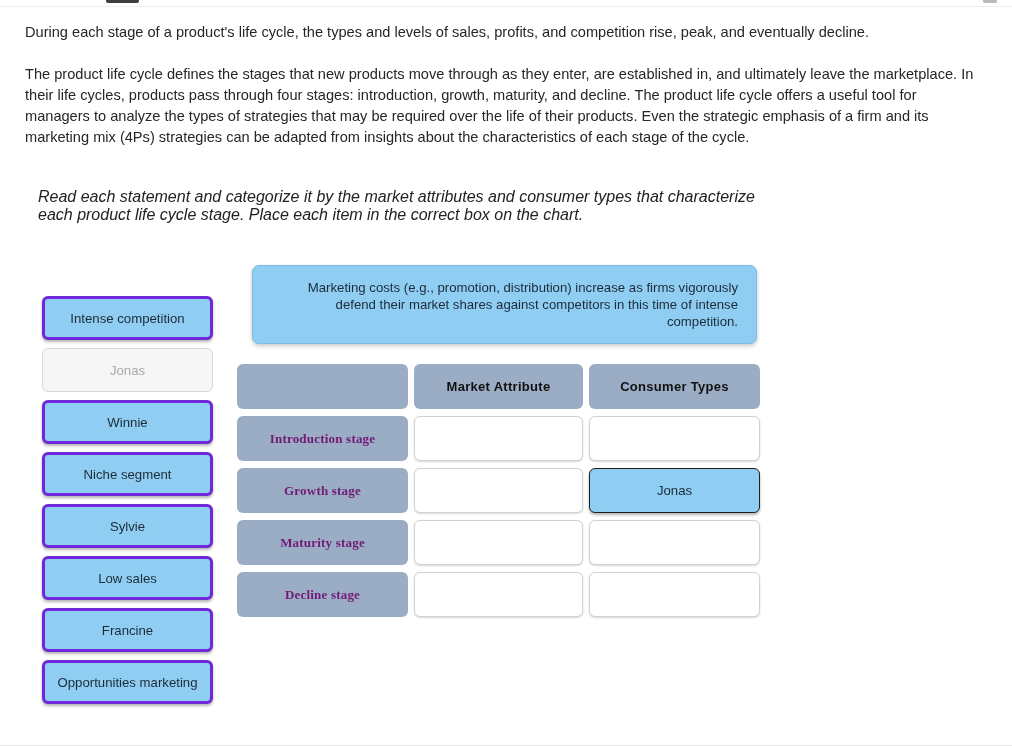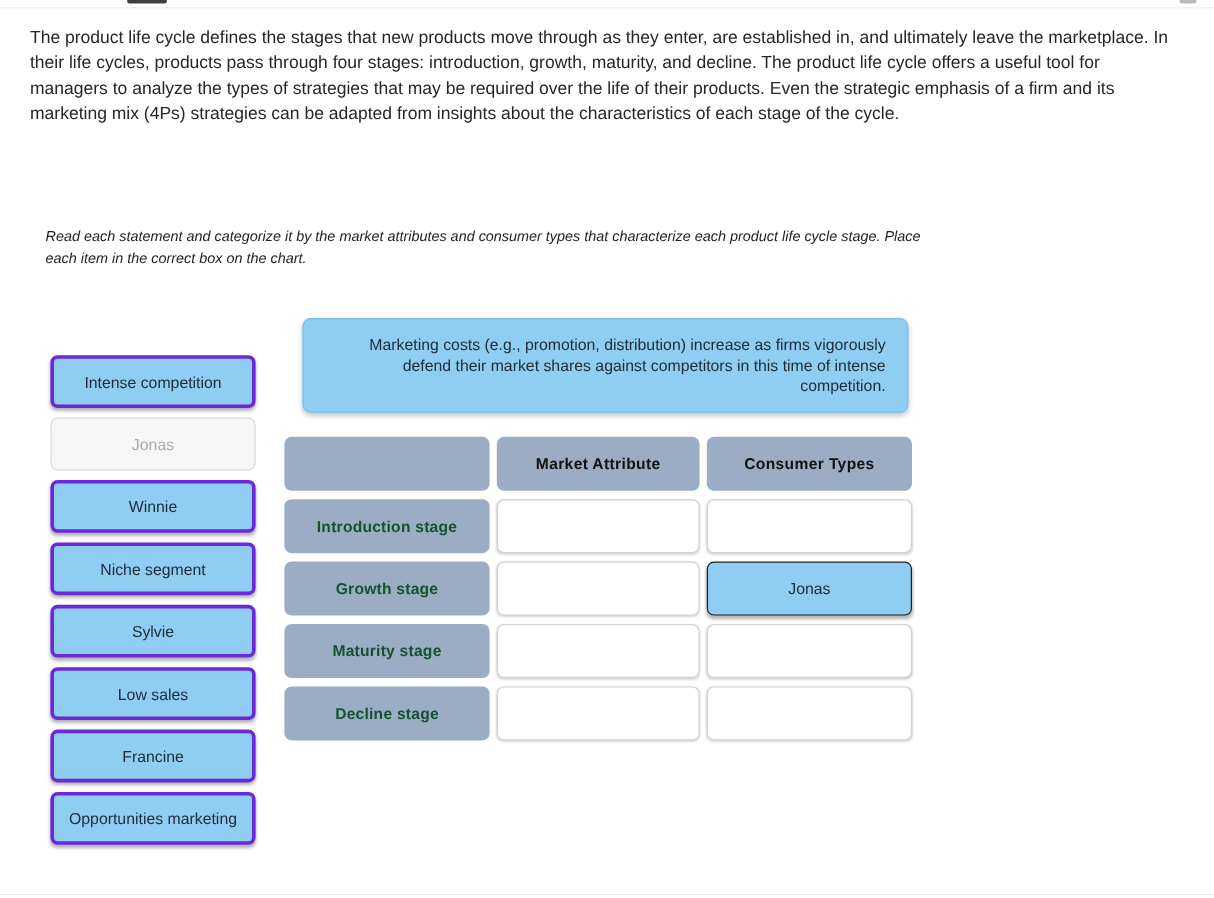--- a/index.html
+++ b/index.html
@@ -55,21 +55,21 @@
     line-height: 21px;
     color: #262626;
   }
   .prose p.lead { margin-bottom: 21px; }
 
   .instructions {
     position: absolute;
     left: 38px;
     top: 188px;
     width: 730px;
-    font-size: 12px;
+    font-size: 16px;
     font-style: italic;
     line-height: 18px;
     color: #222;
   }
 
   
   .activity { position: absolute; left: 0; top: 0; width: 1012px; height: 748px; }
 
   
   .palette {
@@ -129,23 +129,24 @@
     background: #9badc5;
     font-weight: bold;
     color: #111;
     letter-spacing: 0.3px;
     font-size: 13px;
   }
   .cell.head.corner { background: #9badc5; }
   .cell.rowhead {
     background: #9badc5;
     font-weight: bold;
-    color: #14532d;
+    color: #701a75;
     font-size: 13px;
     letter-spacing: 0.2px;
+    font-family: Liberation Serif, serif;
   }
   .cell.drop {
     background: #ffffff;
     border: 1px solid #d2d2d2;
     box-shadow: 0 1px 2px rgba(0,0,0,0.16);
   }
   .cell.drop.filled {
     background: #8fcdf2;
     border: 1px solid #1f1f1f;
     color: #1c2b38;
@@ -183,20 +184,21 @@
 </head>
 <body>
 
 <div class="top-cut-strip">
   <div class="stub left"></div>
   <div class="stub right"></div>
 </div>
 <div class="top-rule"></div>
 
 <div class="prose">
+  <p class="lead">During each stage of a product's life cycle, the types and levels of sales, profits, and competition rise, peak, and eventually decline.</p>
   <p class="body">The product life cycle defines the stages that new products move through as they enter, are established in, and ultimately leave the marketplace. In their life cycles, products pass through four stages: introduction, growth, maturity, and decline. The product life cycle offers a useful tool for managers to analyze the types of strategies that may be required over the life of their products. Even the strategic emphasis of a firm and its marketing mix (4Ps) strategies can be adapted from insights about the characteristics of each stage of the cycle.</p>
 </div>
 
 <div class="instructions">Read each statement and categorize it by the market attributes and consumer types that characterize each product life cycle stage. Place each item in the correct box on the chart.</div>
 
 <div class="activity">
 
   <div class="banner">Marketing costs (e.g., promotion, distribution) increase as firms vigorously defend their market shares against competitors in this time of intense competition.</div>
 
   <div class="palette">

